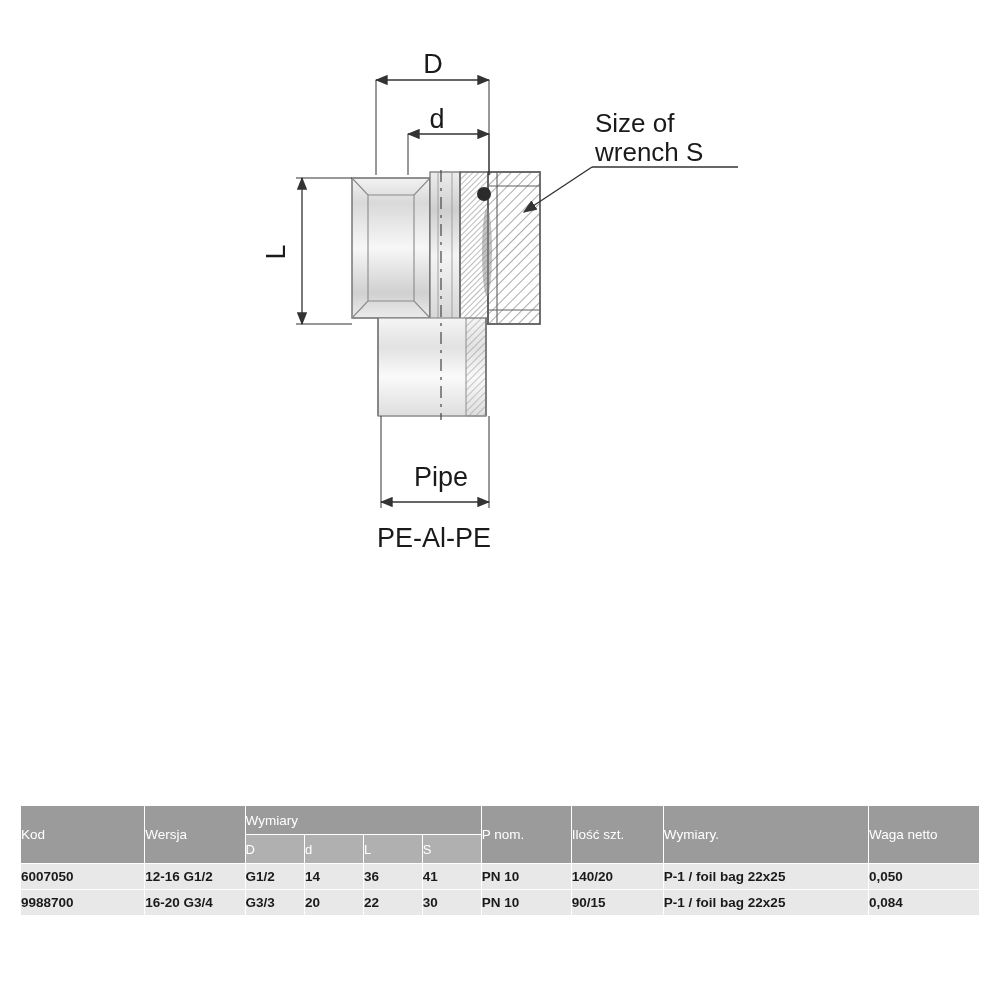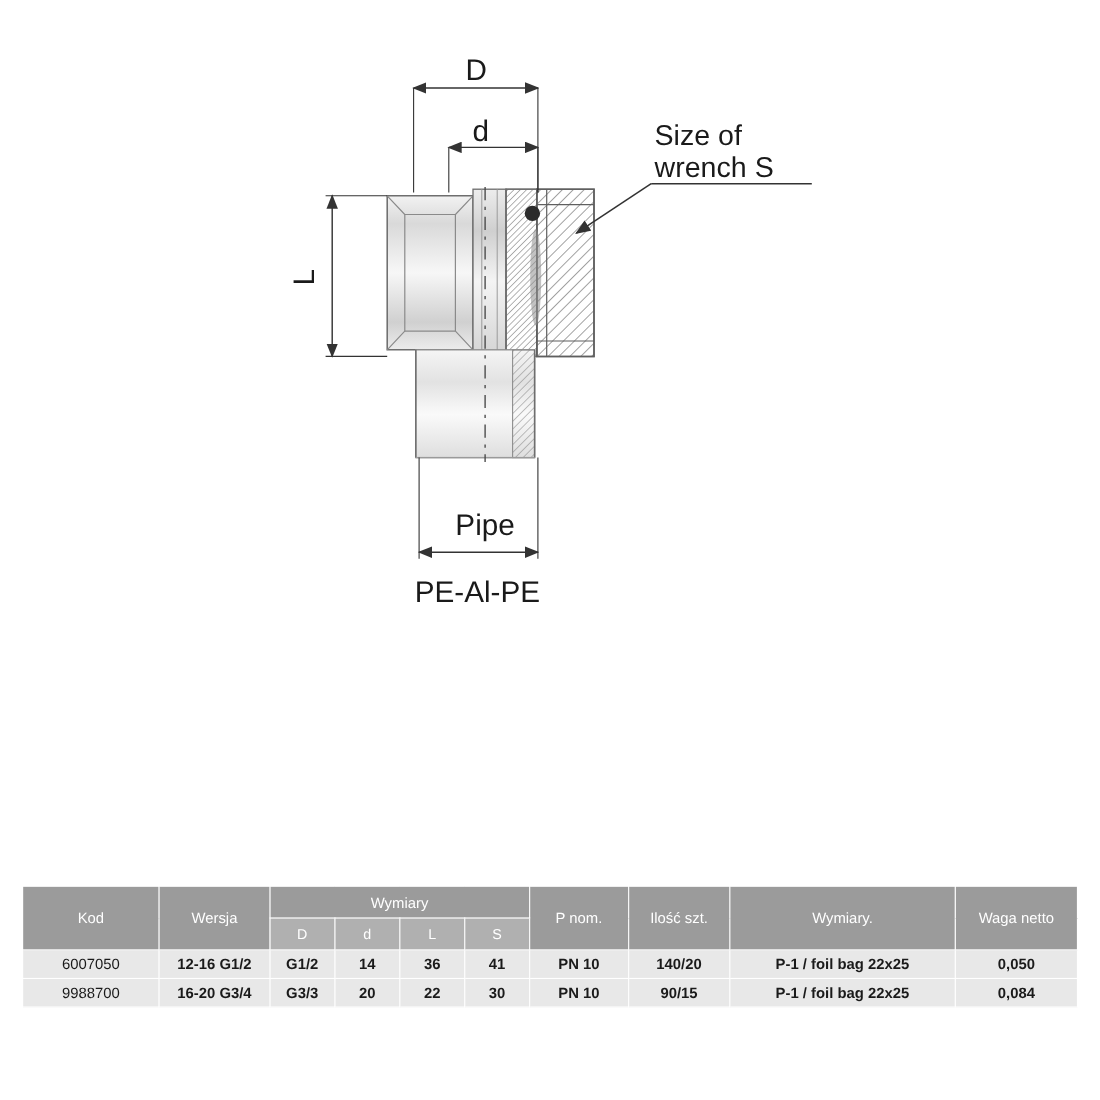--- a/index.html
+++ b/index.html
@@ -39,21 +39,21 @@
   #spec-table {
     position: absolute;
     left: 20px;
     top: 805px;
     width: 960px;
     border-collapse: collapse;
     font-size: 13.5px;
   }
   #spec-table th, #spec-table td {
     border: 1px solid #ffffff;
-    text-align: center;
+    text-align: left;
     vertical-align: middle;
     padding: 0;
     height: 28px;
     white-space: nowrap;
     margin-top: 44px;
   }
   #spec-table thead th {
     background: #9b9b9b;
     color: #ffffff;
     font-weight: normal;
@@ -64,21 +64,21 @@
     font-size: 13px;
   }
   #spec-table tbody td {
     background: #e8e8e8;
     color: #1a1a1a;
     font-size: 13.5px;
     height: 25px;
     font-weight: bold;
   }
   #spec-table tbody td.code {
-    font-weight: normal;
+    font-weight: bold;
   }
 </style>
 </head>
 <body>
 
 <div id="drawing">
   <svg width="1000" height="790" viewBox="0 0 1000 790" xmlns="http://www.w3.org/2000/svg">
     <defs>
       <pattern id="hatchR" width="7" height="7" patternTransform="rotate(45)" patternUnits="userSpaceOnUse">
         <line x1="0" y1="0" x2="0" y2="7" stroke="#555" stroke-width="1"></line>

